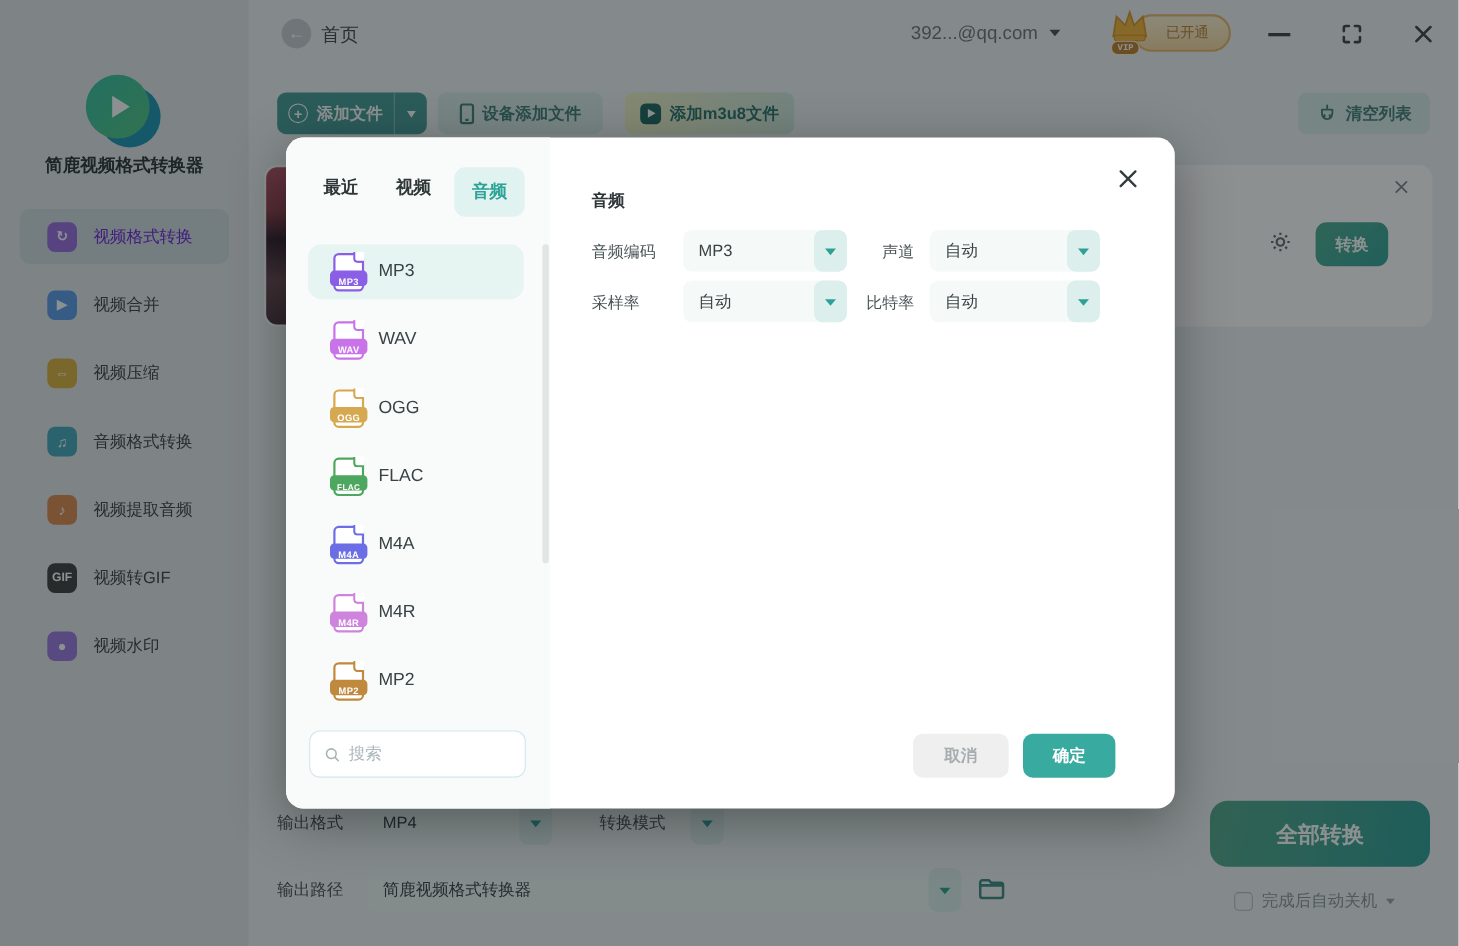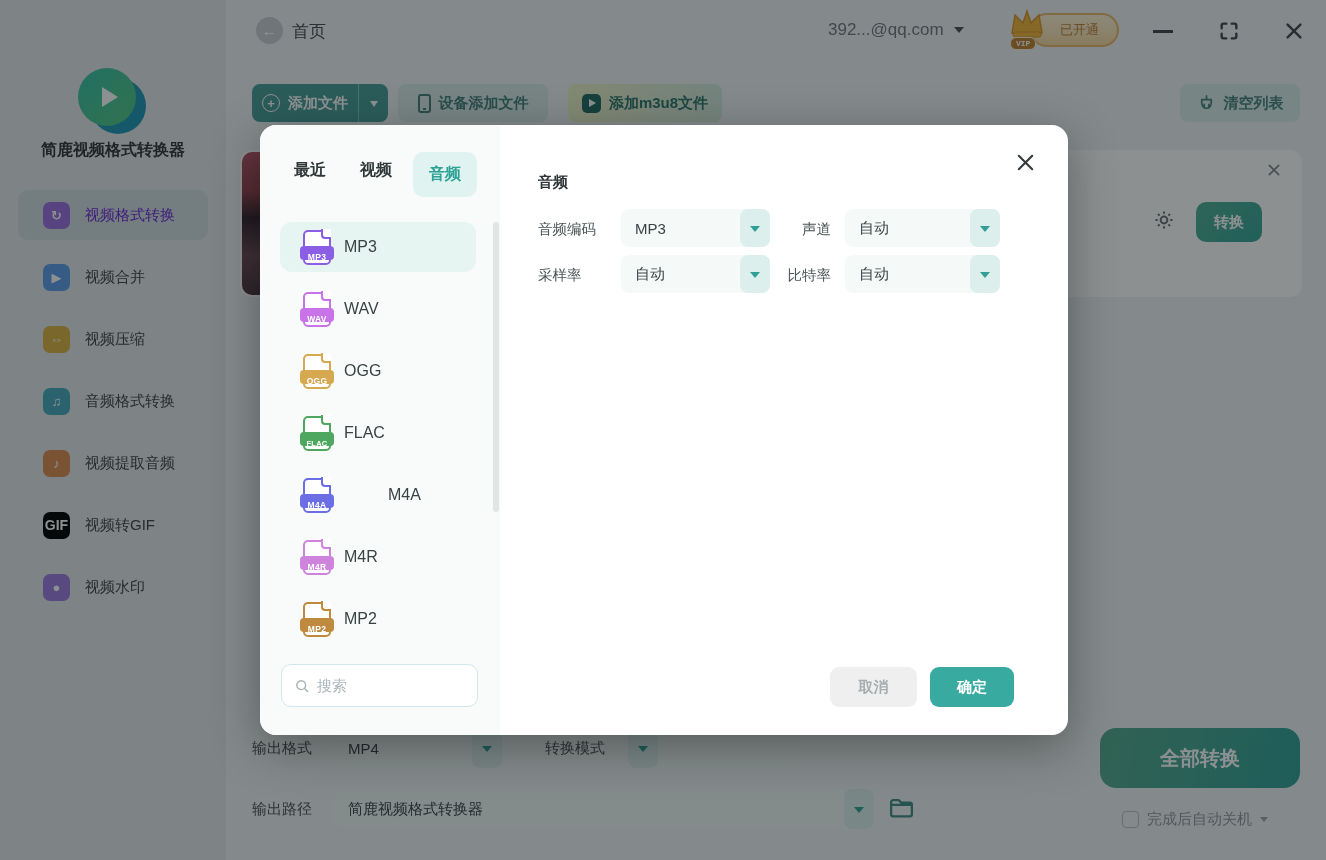--- a/index.html
+++ b/index.html
@@ -154,21 +154,21 @@
       </li>
       <li class="mitem">
         <span class="sicon" style="background: rgb(69, 170, 187);">♫</span>
         <span class="mlabel">音频格式转换</span>
       </li>
       <li class="mitem">
         <span class="sicon" style="background: rgb(217, 141, 79);">♪</span>
         <span class="mlabel">视频提取音频</span>
       </li>
       <li class="mitem">
-        <span class="sicon" style="font-size: 14px; background: #000000;">GIF</span>
+        <span class="sicon" style="font-size: 11px; background: #404040;">GIF</span>
         <span class="mlabel">视频转GIF</span>
       </li>
       <li class="mitem">
         <span class="sicon" style="background: rgb(155, 124, 224);">●</span>
         <span class="mlabel">视频水印</span>
       </li>
     </ul>
   </div>
 
   <div class="back-btn">
@@ -305,21 +305,21 @@
             <span class="band"><b>OGG</b></span>
           </span>
         <span class="fname">OGG</span>
       </div>
       <div class="frow" style="top:283px;">
         <span class="ficon" style="color: rgb(78, 167, 95);">
             <span class="band"><b style="font-size:7.5px">FLAC</b></span>
           </span>
         <span class="fname">FLAC</span>
       </div>
-      <div class="frow" style="top:345px;gap:44px;">
+      <div class="frow" style="top:345px;">
         <span class="ficon" style="color: rgb(107, 110, 228);">
             <span class="band"><b>M4A</b></span>
           </span>
         <span class="fname">M4A</span>
       </div>
       <div class="frow" style="top:407px;">
         <span class="ficon" style="color: rgb(206, 132, 220);">
             <span class="band"><b>M4R</b></span>
           </span>
         <span class="fname">M4R</span>

